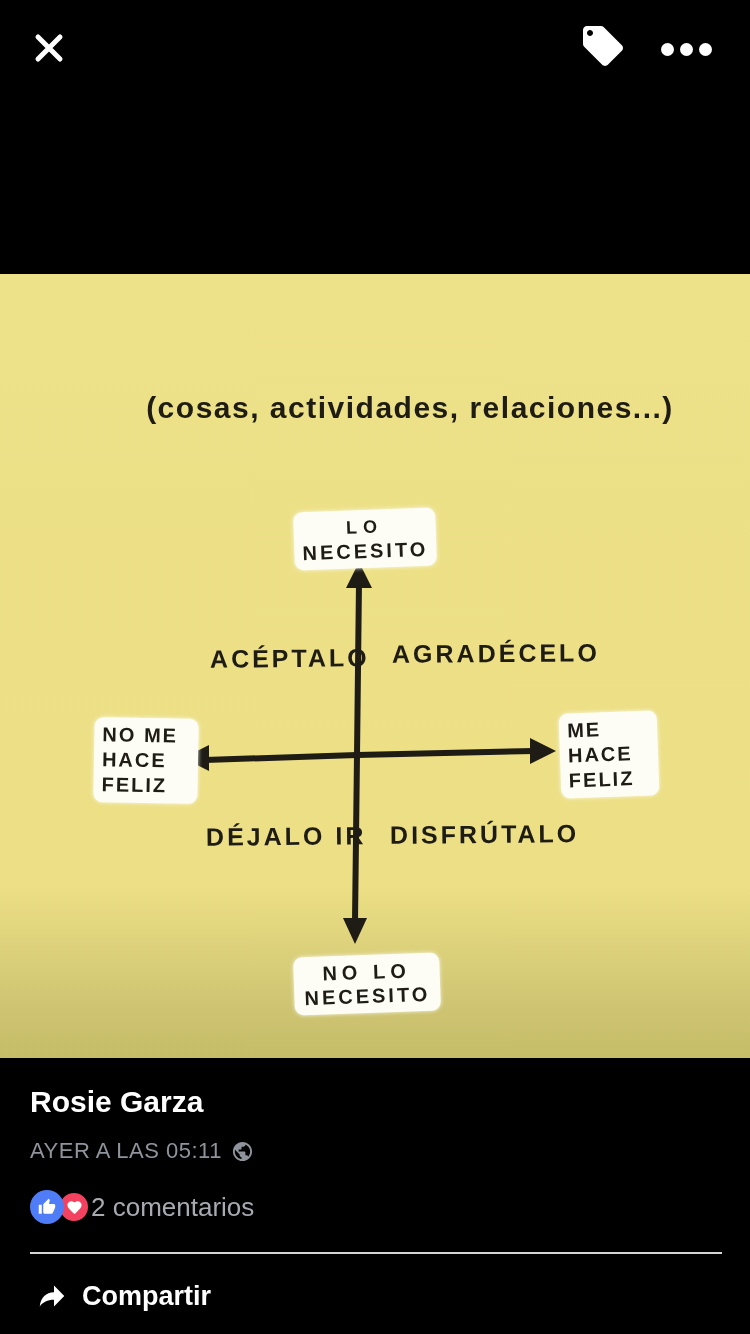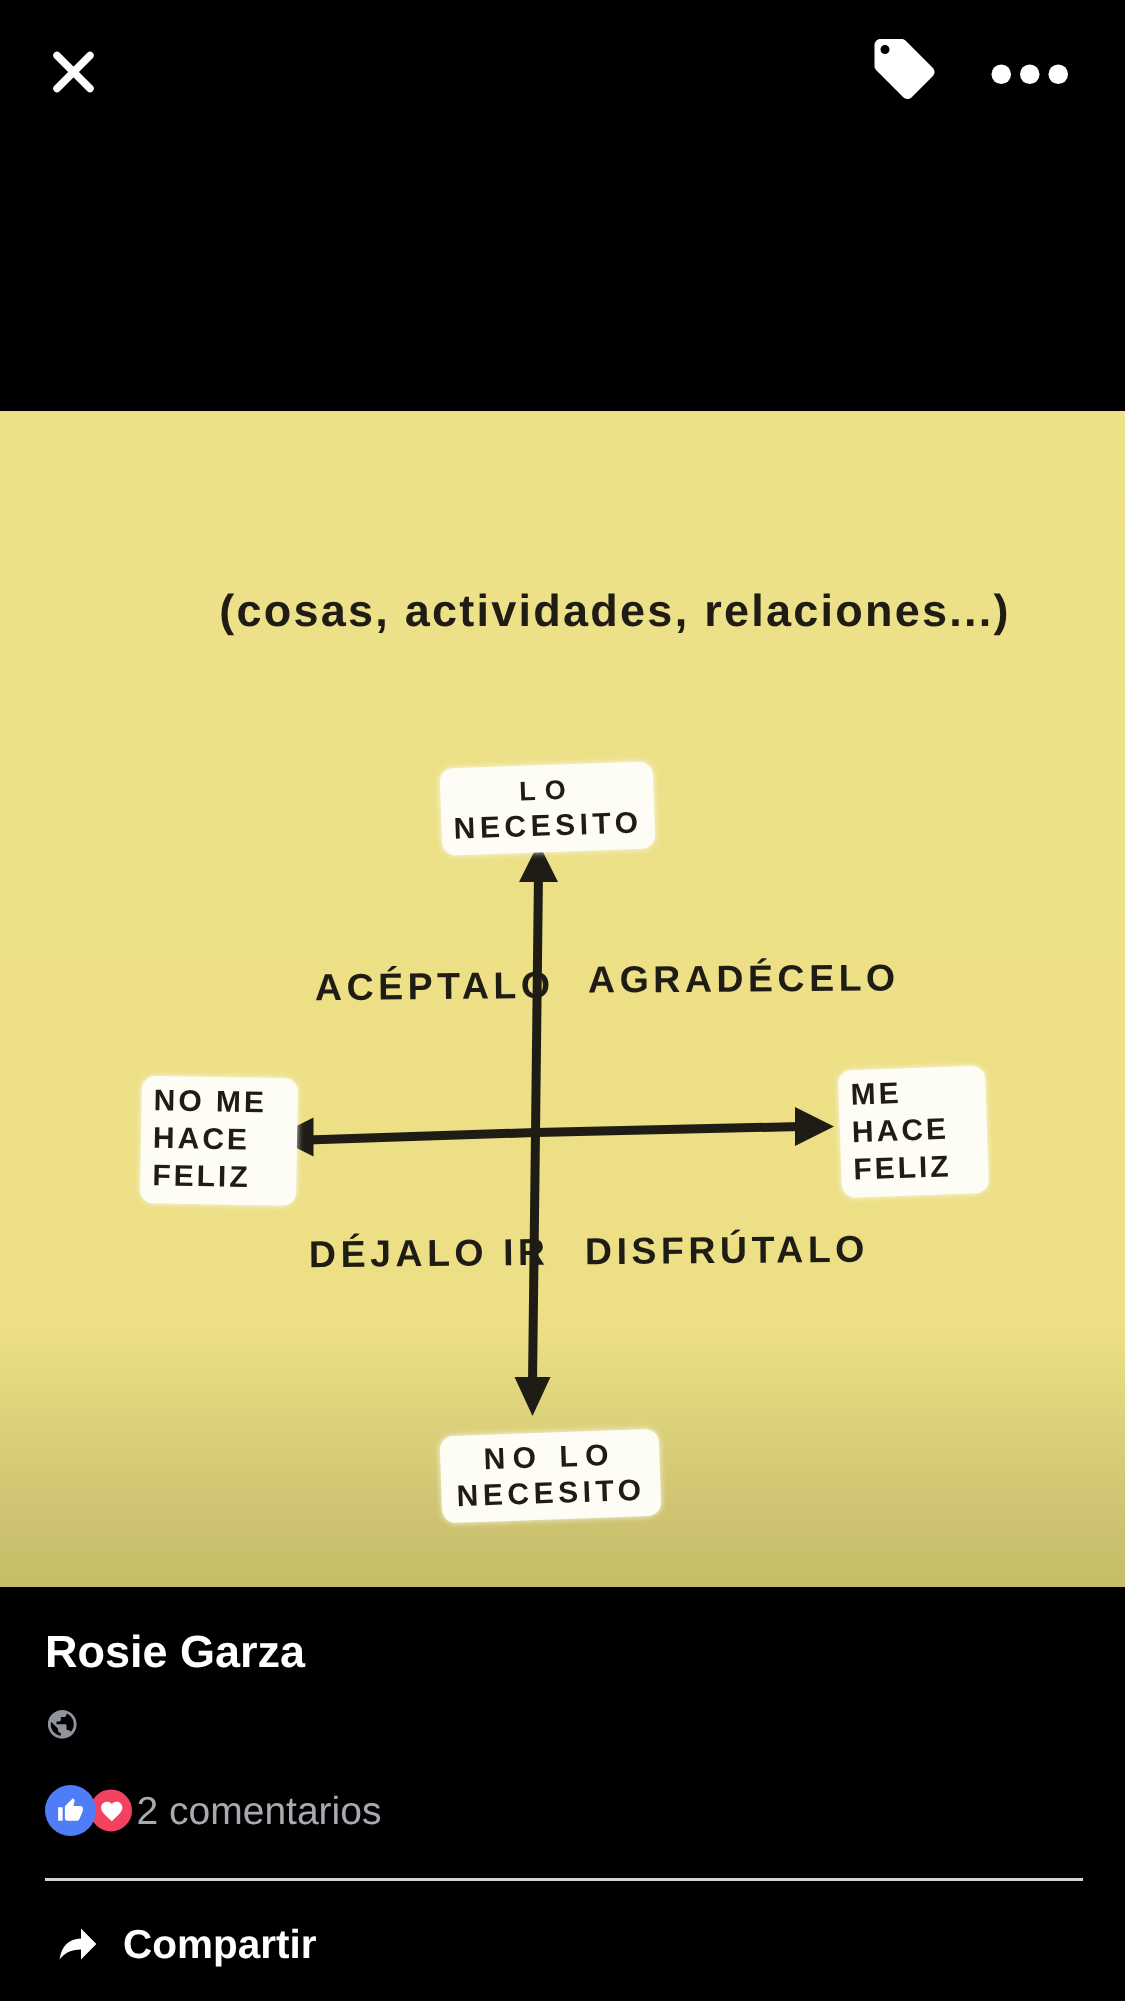--- a/index.html
+++ b/index.html
@@ -146,20 +146,21 @@
 
   <div class="quad-label quad-tl ink">ACÉPTALO</div>
   <div class="quad-label quad-tr ink">AGRADÉCELO</div>
   <div class="quad-label quad-bl ink">DÉJALO IR</div>
   <div class="quad-label quad-br ink">DISFRÚTALO</div>
 </div>
 
 <div class="author">Rosie Garza</div>
 
 <div class="timestamp-row">
+  <span>AYER A LAS 05:11</span>
   <span style="display:flex;">
     <svg width="23" height="23" viewBox="0 0 24 24">
       <path fill="#8F939B" d="M12 2C6.48 2 2 6.48 2 12s4.48 10 10 10 10-4.48 10-10S17.52 2 12 2zm-1 17.93c-3.95-.49-7-3.85-7-7.93 0-.62.08-1.21.21-1.79L9 15v1c0 1.1.9 2 2 2v1.93zm6.9-2.54c-.26-.81-1-1.39-1.9-1.39h-1v-3c0-.55-.45-1-1-1H8v-2h2c.55 0 1-.45 1-1V7h2c1.1 0 2-.9 2-2v-.41c2.93 1.19 5 4.06 5 7.41 0 2.08-.8 3.97-2.1 5.39z"></path>
     </svg>
   </span>
 </div>
 
 <div class="reactions-row">
   <div class="reaction-icons">
     <span class="badge like-badge">

